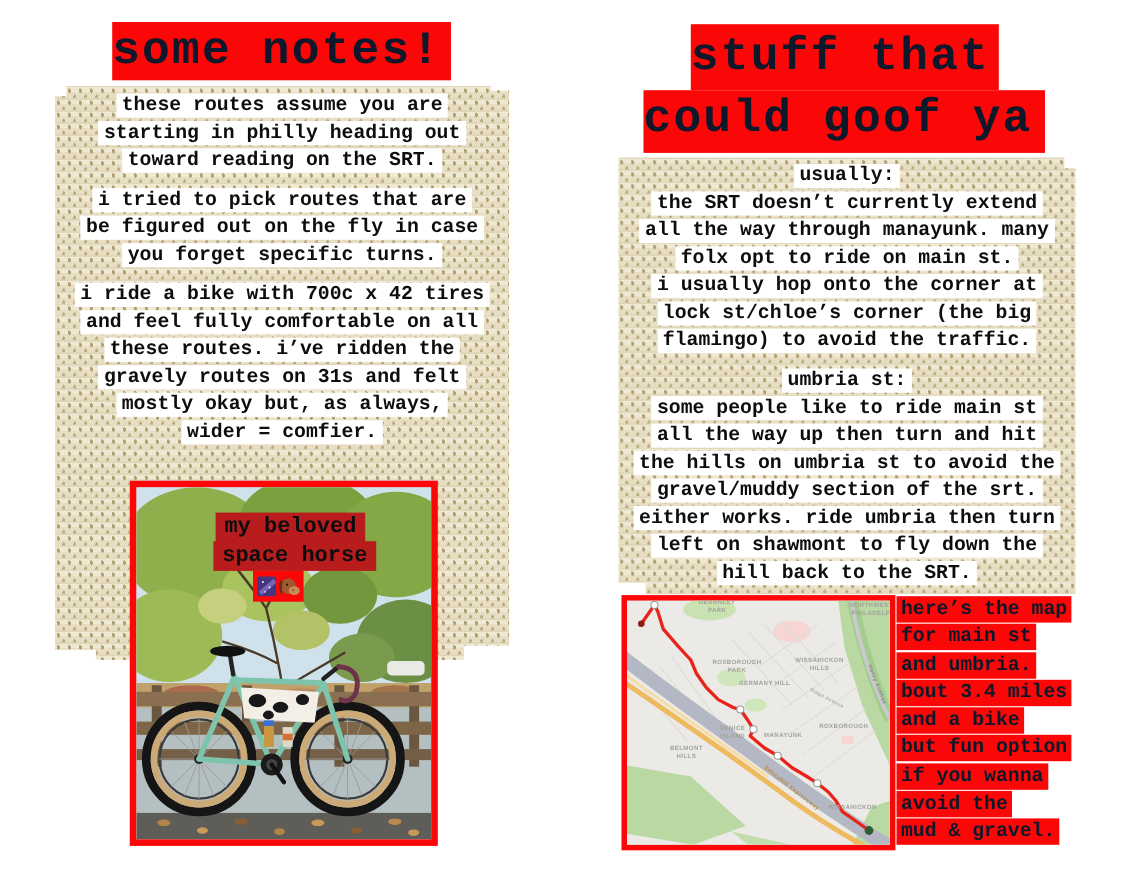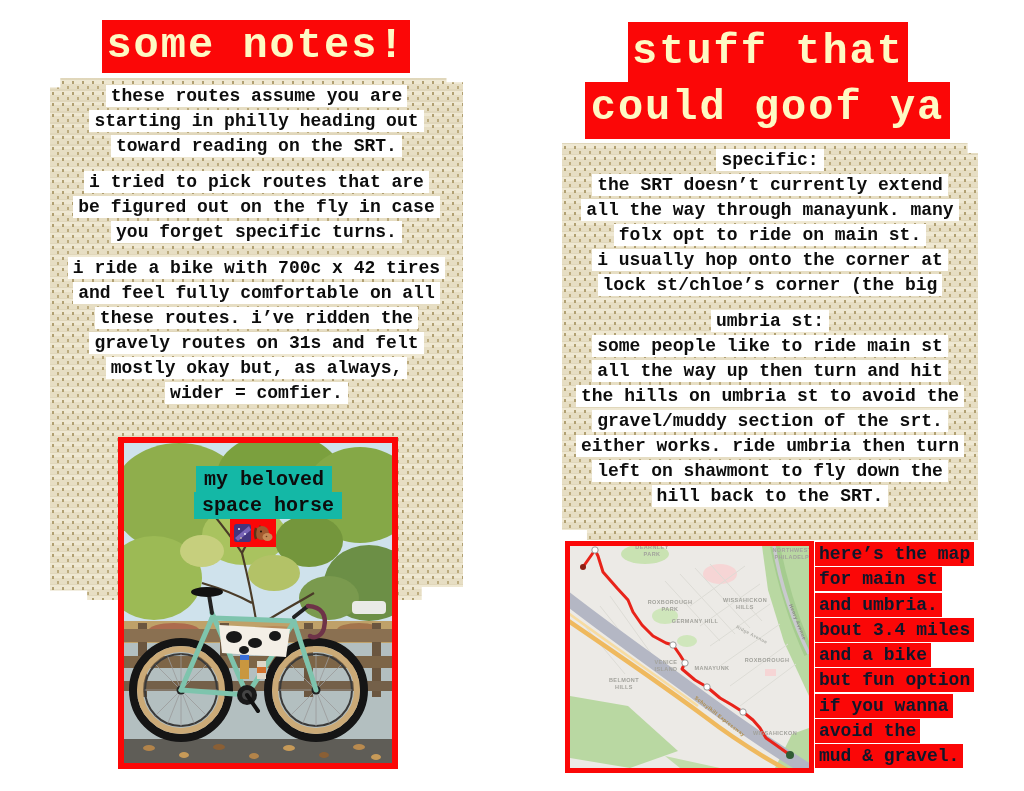--- a/index.html
+++ b/index.html
@@ -20,39 +20,39 @@
   }
   .burlap-left{
     left:50px;top:78px;width:413px;height:522px;
     clip-path:polygon(0 1.8%,2.5% 1.8%,2.5% 0,96% 0,96% .8%,100% .8%,100% 97.5%,90% 97.5%,90% 100%,9% 100%,9% 98.2%,0 98.2%);
   }
   .burlap-right{
     left:562px;top:143px;width:416px;height:397px;
     clip-path:polygon(0 0,97.5% 0,97.5% 2.5%,100% 2.5%,100% 100%,6% 100%,6% 97.5%,0 97.5%);
   }
   .title-block{
-    background:#fb0707;color:#fef9c3;text-align:center;
+    background:#fb0707;color:#0f172a;
     font-size:42px;letter-spacing:2px;white-space:nowrap;
   }
   .line{text-align:center;line-height:25px;font-size:18px;white-space:nowrap;}
   .line>span{background:#ffffff;padding:1px 5px;}
   .sp{height:11px;}
   .cap-line{line-height:25.3px;font-size:18px;white-space:nowrap;}
   .cap-line>span{background:#fb0707;padding:2px 4px;color:#0f172a;}
   .photo-frame{
     left:118px;top:437px;width:280px;height:332px;
     border:6px solid #fb0707;box-sizing:border-box;background:#cfe2ec;
   }
   .map-frame{
     left:565px;top:541px;width:249px;height:232px;
     border:5px solid #fb0707;box-sizing:border-box;background:#eceae6;overflow:hidden;
   }
   .photo-label{left:70px;top:24px;width:140px;text-align:center;}
   .photo-label .pl-line{line-height:26px;font-size:20px;white-space:nowrap;}
-  .photo-label .pl-line>span{background:#14b8a6;padding:2px 8px;}
+  .photo-label .pl-line>span{background:#b91c1c;padding:2px 8px;}
   .emoji-box{left:106px;top:76px;width:46px;height:28px;background:#fb0707;display:flex;align-items:center;justify-content:center;}
   svg{display:block;}
 </style>
 </head>
 <body>
 
 <div class="abs burlap burlap-left"></div>
 
 <div class="abs title-block" style="left:102px;top:20px;width:308px;height:53px;line-height:53px;">
   <span>some notes!</span>
@@ -207,26 +207,27 @@
 <div class="abs burlap burlap-right"></div>
 
 <div class="abs title-block" style="left:628px;top:22px;width:280px;height:60px;line-height:60px;">
   <span>stuff that</span>
 </div>
 <div class="abs title-block" style="left:585px;top:82px;width:365px;height:57px;line-height:52px;">
   <span>could goof ya</span>
 </div>
 
 <div class="abs" style="left:562px;top:148px;width:416px;">
-  <div class="line"><span>specific:</span></div>
+  <div class="line"><span>usually:</span></div>
   <div class="line"><span>the SRT doesn’t currently extend</span></div>
   <div class="line"><span>all the way through manayunk. many</span></div>
   <div class="line"><span>folx opt to ride on main st.</span></div>
   <div class="line"><span>i usually hop onto the corner at</span></div>
   <div class="line"><span>lock st/chloe’s corner (the big</span></div>
+  <div class="line"><span>flamingo) to avoid the traffic.</span></div>
   <div class="sp"></div>
   <div class="line"><span>umbria st:</span></div>
   <div class="line"><span>some people like to ride main st</span></div>
   <div class="line"><span>all the way up then turn and hit</span></div>
   <div class="line"><span>the hills on umbria st to avoid the</span></div>
   <div class="line"><span>gravel/muddy section of the srt.</span></div>
   <div class="line"><span>either works. ride umbria then turn</span></div>
   <div class="line"><span>left on shawmont to fly down the</span></div>
   <div class="line"><span>hill back to the SRT.</span></div>
 </div>

